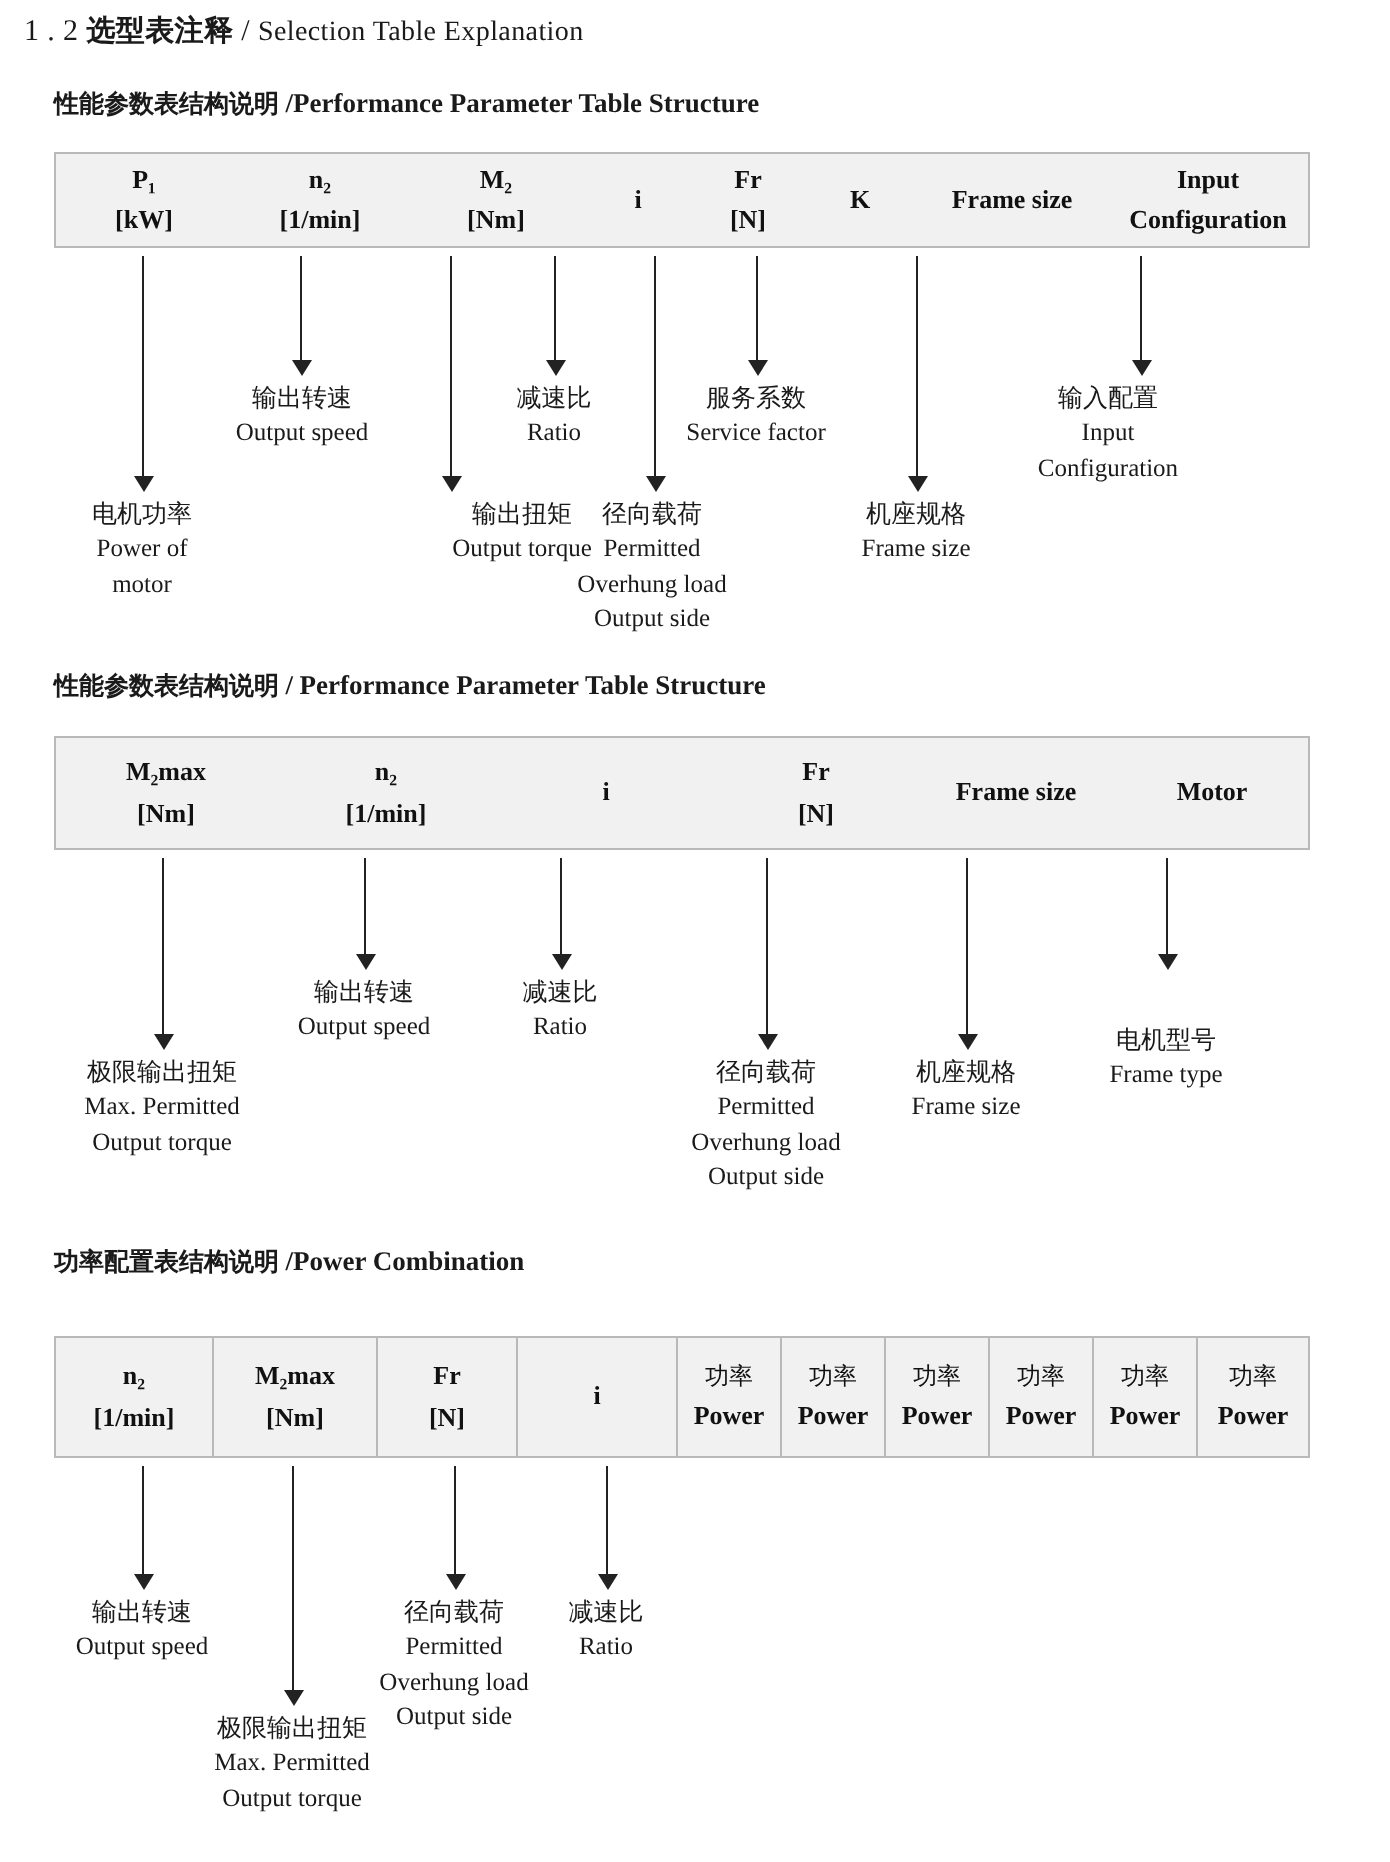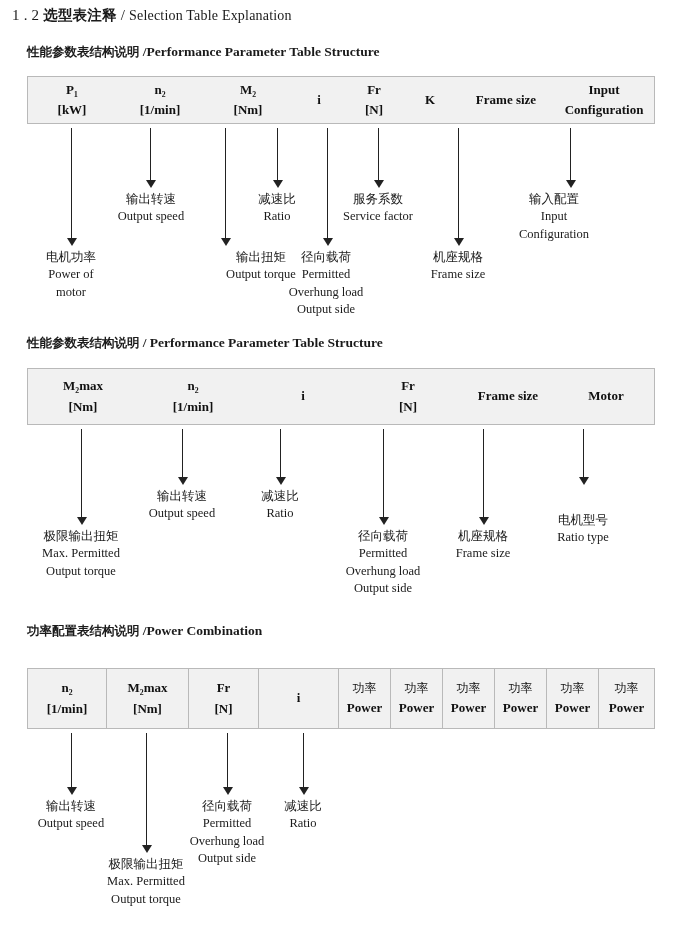--- a/index.html
+++ b/index.html
@@ -322,21 +322,21 @@
   <span class="en">Permitted</span>
   <span class="en">Overhung load</span>
   <span class="en">Output side</span>
 </div>
 <div class="note" style="left:483px; top:527px; transform:translateX(-50%);">
   <span class="cn">机座规格</span>
   <span class="en">Frame size</span>
 </div>
 <div class="note" style="left:583px; top:511px; transform:translateX(-50%);">
   <span class="cn">电机型号</span>
-  <span class="en">Ratio type</span>
+  <span class="en">Frame type</span>
 </div>
 
 <div class="section-heading" style="top:623px;">
   <span class="cn">功率配置表结构说明</span>
   <span class="en">/</span><span class="en">Power Combination</span>
 </div>
 
 <div class="tbl ruled" style="left:27px; top:668px; width:628px; height:61px;">
   <div class="cell" style="width:78px;">
     <span class="l1">n₂</span>

